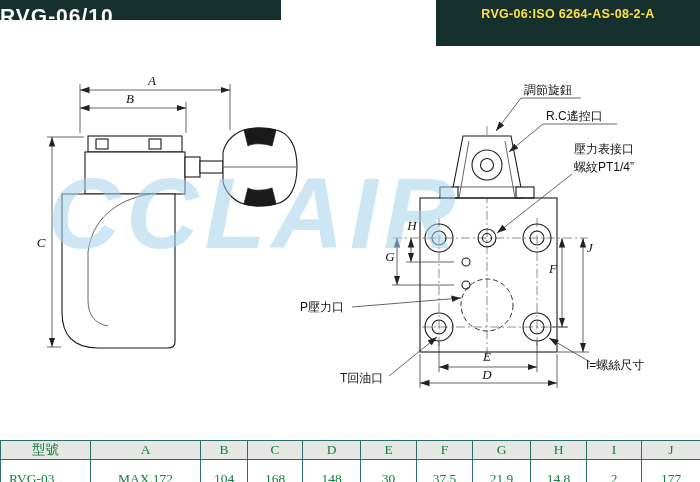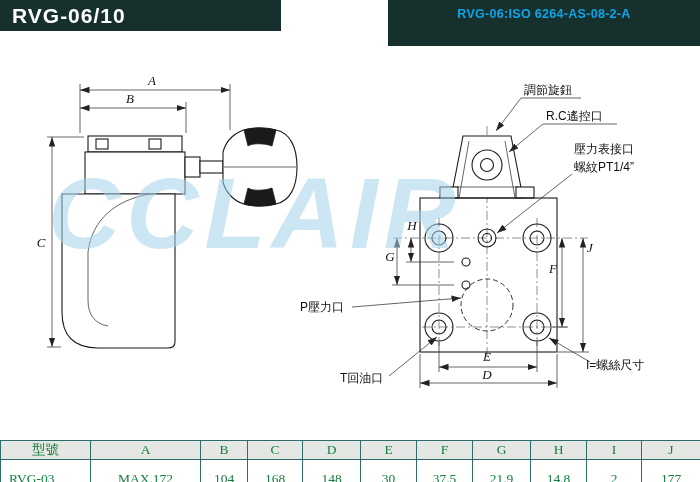--- a/index.html
+++ b/index.html
@@ -1,26 +1,26 @@
 <!DOCTYPE html>
 <html><head>
 <meta charset="utf-8">
 <style>
   * { box-sizing: border-box; margin: 0; padding: 0; }
   html,body { width:700px; height:482px; background:#fff; font-family:"Liberation Sans",sans-serif; }
   .page { position:relative; width:700px; height:482px; background:#fff; overflow:hidden; }
 
   .hdr-left {
-    position:absolute; left:0; top:0; width:281px; height:31px;
+    position:absolute; left:0; top:0; width:281px; height:20px;
     background:#16302e; color:#fff; font-size:21px; font-weight:bold;
-    line-height:31px; padding-left:12px; letter-spacing:1px;
+    line-height:31px; padding-left:0; letter-spacing:1px;
   }
   .hdr-right {
-    position:absolute; right:0; top:0; width:312px; height:46px;
-    background:#16302e; color:#0ea5e9; font-size:12.5px; font-weight:bold;
+    position:absolute; right:0; top:0; width:264px; height:46px;
+    background:#16302e; color:#fde047; font-size:12.5px; font-weight:bold;
     text-align:center; padding-top:6px; line-height:16px; letter-spacing:.3px;
   }
 
   svg.drawing { position:absolute; left:0; top:0; }
 
   .watermark {
     position:absolute; left:48px; top:156px; width:620px;
     font-size:100px; font-weight:bold; font-style:italic;
     color:#a5d2ec; opacity:.55; letter-spacing:6px; pointer-events:none;
     font-family:"Liberation Sans",sans-serif; white-space:nowrap;

